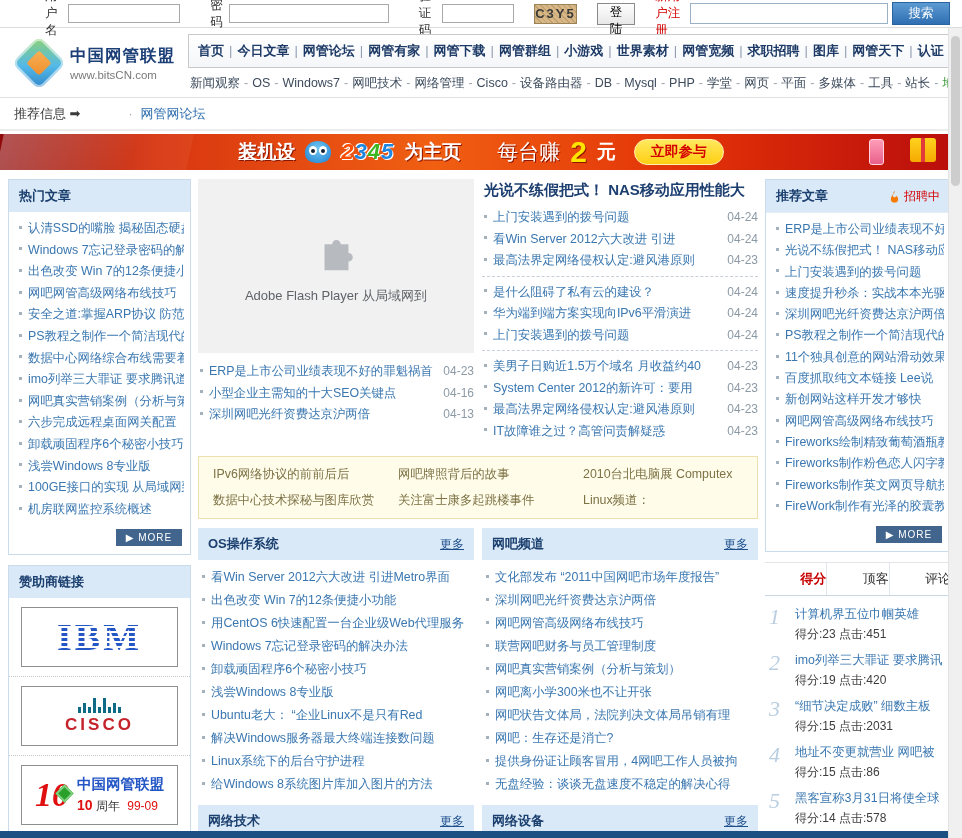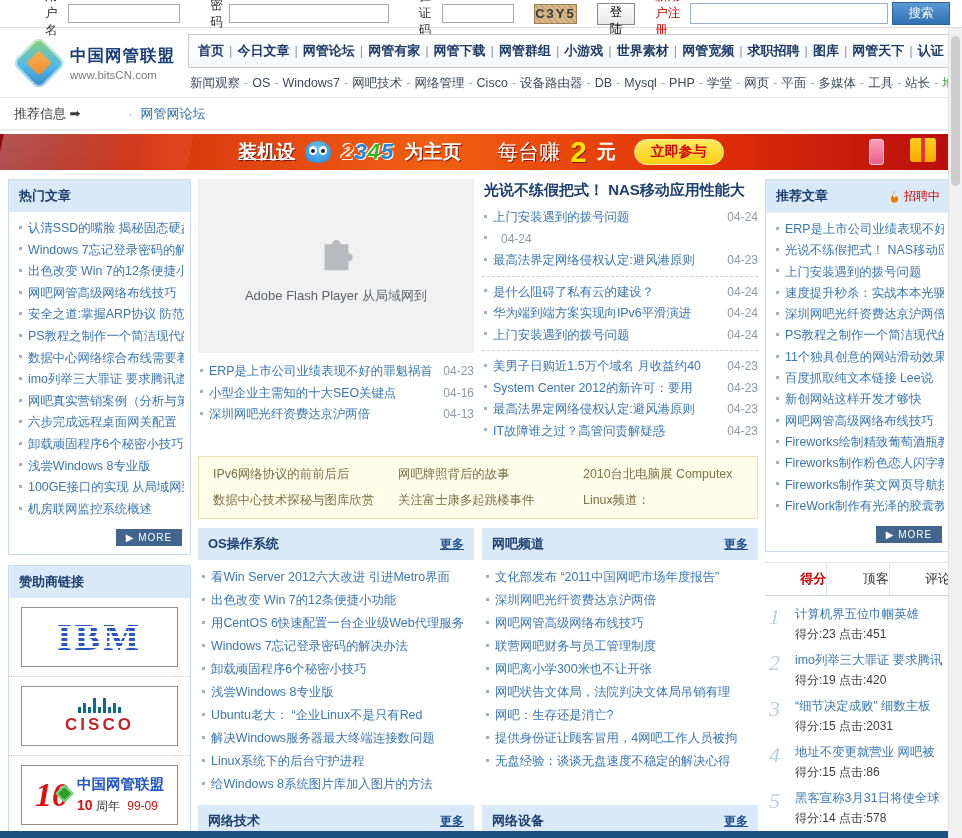--- a/index.html
+++ b/index.html
@@ -67,21 +67,21 @@
   .bn-phone { position:absolute; right:78px; top:5px; width:15px; height:26px; background:linear-gradient(#ff9db8,#e85f8a); border-radius:3px; border:1px solid #ffd3e0; }
 
   
   .content { display:flex; gap:7px; padding:9px 6px 0 8px; align-items:flex-start; }
   .col-left { width:183px; flex:none; }
   .col-mid { width:560px; flex:none; }
   .col-right { width:186px; flex:none; }
 
   .box { border:1px solid #cadcec; background:#fff; }
   .box-head { background:#d9e9f7; padding:7px 10px; font-size:13px; font-weight:bold; color:#1b3f6e; display:flex; align-items:center; justify-content:space-between; }
-  .more-link { font-weight:bold; font-size:12px; color:#1d4f8c; text-decoration:underline; cursor:pointer; }
+  .more-link { font-weight:normal; font-size:12px; color:#1d4f8c; text-decoration:underline; cursor:pointer; }
 
   .list { padding:6px 6px 4px 8px; }
   .item { line-height:21.5px; white-space:nowrap; overflow:hidden; cursor:pointer; }
   .item:before { content:""; display:inline-block; width:3px; height:3px; background:#a3b1bc; margin:0 6px 3px 2px; vertical-align:middle; }
   .it-t { color:#3a77b0; font-size:12.4px; }
   .item.dated { display:flex; align-items:center; }
   .item.dated .it-t { flex:1; overflow:hidden; text-overflow:clip; white-space:nowrap; }
   .it-d { color:#8c9aa6; font-size:12px; margin-left:8px; flex:none; }
   .more-btn { display:block; margin:5px 8px 8px auto; width:66px; background:#41658c; color:#fff; text-align:center; font-size:10px; letter-spacing:1px; padding:3px 0; cursor:pointer; }
 
@@ -311,20 +311,21 @@
             </div>
         </div>
         <div class="mid-right">
           <div class="headline">光说不练假把式！ NAS移动应用性能大</div>
           <div class="hgroup">
               <div class="item dated">
                 <span class="it-t">上门安装遇到的拨号问题</span>
                 <span class="it-d">04-24</span>
               </div>
               <div class="item dated">
+                <span class="it-t">看Win Server 2012六大改进 引进</span>
                 <span class="it-d">04-24</span>
               </div>
               <div class="item dated">
                 <span class="it-t">最高法界定网络侵权认定:避风港原则</span>
                 <span class="it-d">04-23</span>
               </div>
             </div>
           <div class="hgroup">
               <div class="item dated">
                 <span class="it-t">是什么阻碍了私有云的建设？</span>
@@ -391,20 +392,21 @@
         <div class="section">
           <div class="box-head">
             <span>网吧频道</span>
             <span class="more-link">更多</span>
           </div>
           <div class="list">
               <div class="item"><span class="it-t">文化部发布 “2011中国网吧市场年度报告”</span></div>
               <div class="item"><span class="it-t">深圳网吧光纤资费达京沪两倍</span></div>
               <div class="item"><span class="it-t">网吧网管高级网络布线技巧</span></div>
               <div class="item"><span class="it-t">联营网吧财务与员工管理制度</span></div>
+              <div class="item"><span class="it-t">网吧真实营销案例（分析与策划）</span></div>
               <div class="item"><span class="it-t">网吧离小学300米也不让开张</span></div>
               <div class="item"><span class="it-t">网吧状告文体局，法院判决文体局吊销有理</span></div>
               <div class="item"><span class="it-t">网吧：生存还是消亡?</span></div>
               <div class="item"><span class="it-t">提供身份证让顾客冒用，4网吧工作人员被拘</span></div>
               <div class="item"><span class="it-t">无盘经验：谈谈无盘速度不稳定的解决心得</span></div>
             </div>
         </div>
       </div>
 
       <div class="sections-row">

